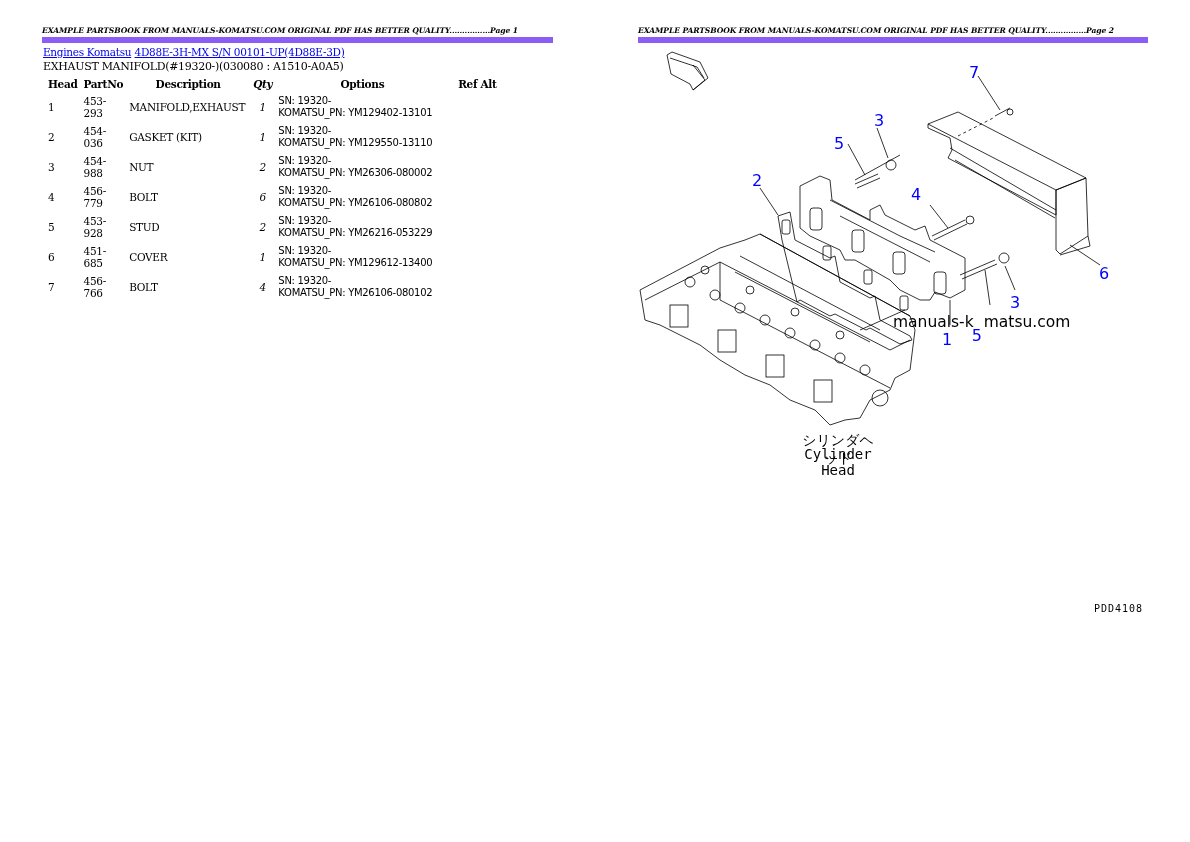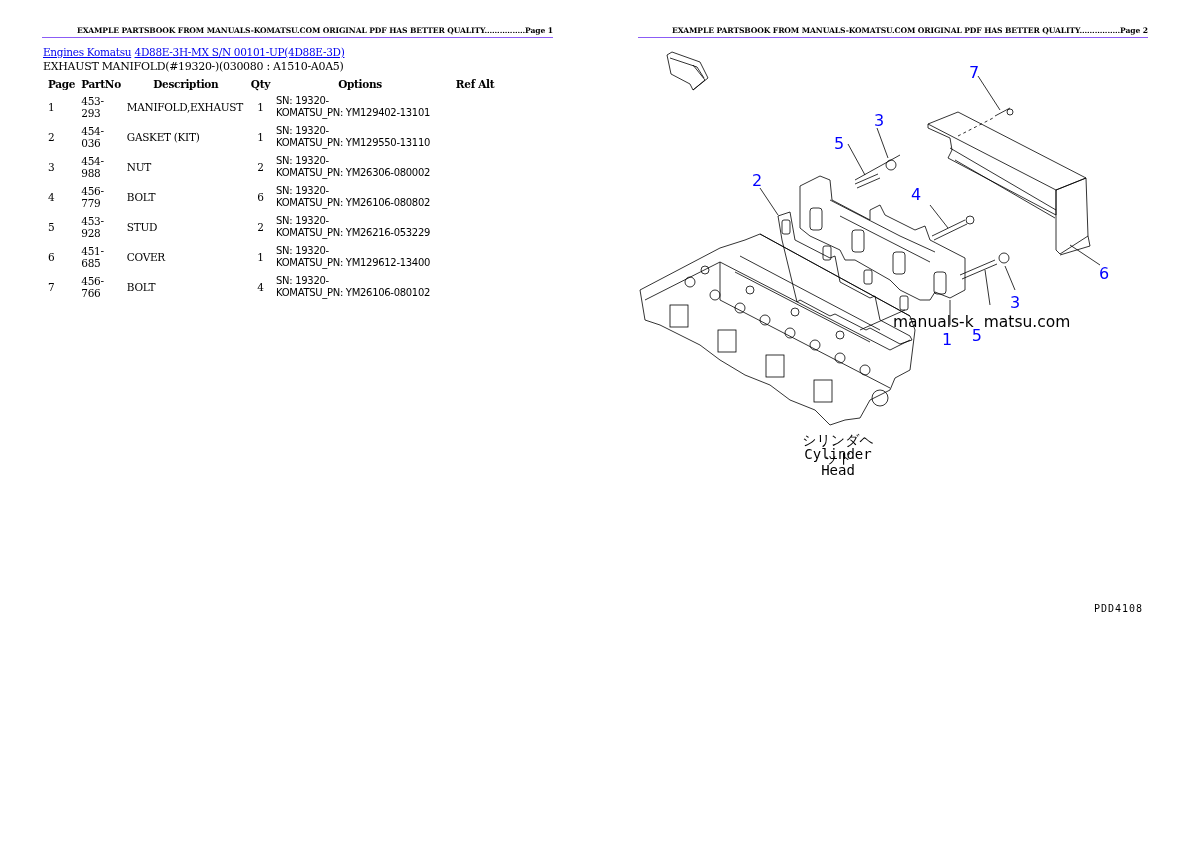--- a/index.html
+++ b/index.html
@@ -1,29 +1,29 @@
 <!DOCTYPE html>
 <html><head>
   <meta charset="utf-8">
   <style>
     html, body { margin: 0; padding: 0; background: #ffffff; }
     body { width: 1190px; height: 842px; position: relative; overflow: hidden; font-family: "DejaVu Serif", serif; color: #000; }
-    .page-header { position: absolute; top: 25px; height: 12px; border-bottom: 1px solid #8b5cf6; font-family: "DejaVu Serif", serif; font-weight: bold; font-size: 7.6px; text-align: right; line-height: 12px; letter-spacing: -0.1px; }
+    .page-header { position: absolute; top: 25px; height: 12px; border-bottom: 6px solid #8b5cf6; font-family: "DejaVu Serif", serif; font-style: italic; font-weight: bold; font-size: 7.6px; line-height: 12px; letter-spacing: -0.1px; }
     #hdr1 { left: 42px; width: 511px; }
     #hdr2 { left: 638px; width: 510px; }
     .breadcrumb { position: absolute; left: 43px; top: 46px; font-size: 10.5px; }
     .breadcrumb a { color: #0000ee; text-decoration: underline; font-family: "DejaVu Serif", serif; letter-spacing: -0.3px; }
     .subtitle { position: absolute; left: 43px; top: 60px; font-size: 11px; letter-spacing: -0.3px; }
     table.parts { position: absolute; left: 43px; top: 76px; border-collapse: collapse; font-size: 10.5px; letter-spacing: -0.3px; }
     table.parts th { font-weight: bold; padding: 2px 3px; text-align: center; height: 12px; }
     table.parts td { padding: 0 3px; vertical-align: middle; height: 30px; line-height: 12.5px; }
     .col-item { width: 22px; text-align: left !important; padding-left: 5px !important; }
     .col-part { width: 38px; }
     .col-desc { width: 118px; text-align: left; }
-    .col-qty { width: 16px; text-align: center; }
+    .col-qty { width: 16px; text-align: center; font-style: italic; }
     .col-opt { width: 168px; font-family: "DejaVu Sans", sans-serif; font-size: 10px; }
     .col-ref { width: 50px; }
     th.col-item, th.col-part { text-align: center; padding-left: 3px; }
     .diagram { position: absolute; left: 630px; top: 40px; width: 540px; height: 580px; }
     .callout { position: absolute; color: #0000ff; font-family: "DejaVu Sans", sans-serif; font-size: 16px; }
     .watermark { position: absolute; left: 893px; top: 313px; font-family: "DejaVu Sans", sans-serif; font-size: 15.5px; color: #000; }
     .caption { position: absolute; font-family: "DejaVu Sans Mono", monospace; font-size: 14px; color: #000; text-align: center; }
     .figcode { position: absolute; left: 1094px; top: 603px; font-family: "DejaVu Sans Mono", monospace; font-size: 10px; letter-spacing: 1px; }
   </style>
 </head>
@@ -33,21 +33,21 @@
 
 <div class="breadcrumb">
   <a href="#">Engines Komatsu</a>
   <a href="#">4D88E-3H-MX S/N 00101-UP(4D88E-3D)</a>
 </div>
 <div class="subtitle">EXHAUST MANIFOLD(#19320-)(030080 : A1510-A0A5)</div>
 
 <table class="parts">
   <thead>
     <tr>
-      <th class="col-item">Page</th>
+      <th class="col-item">Head</th>
       <th class="col-part">PartNo</th>
       <th class="col-desc" style="text-align:center">Description</th>
       <th class="col-qty">Qty</th>
       <th class="col-opt" style="font-family:'DejaVu Serif',serif;font-size:10.5px">Options</th>
       <th class="col-ref">Ref Alt</th>
     </tr>
   </thead>
   <tbody>
     <tr>
       <td class="col-item">1</td>

